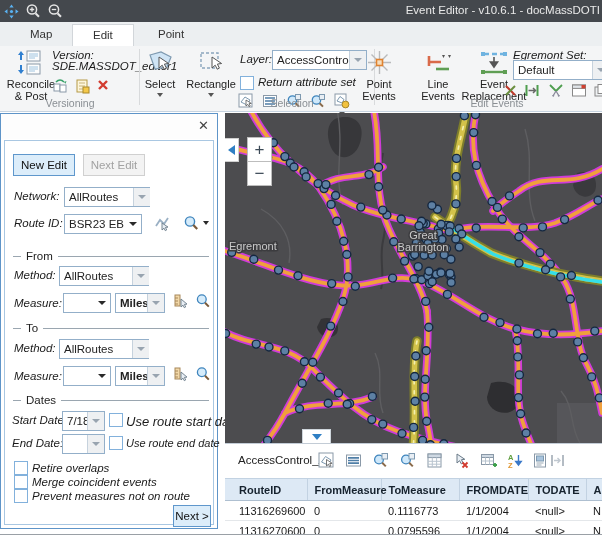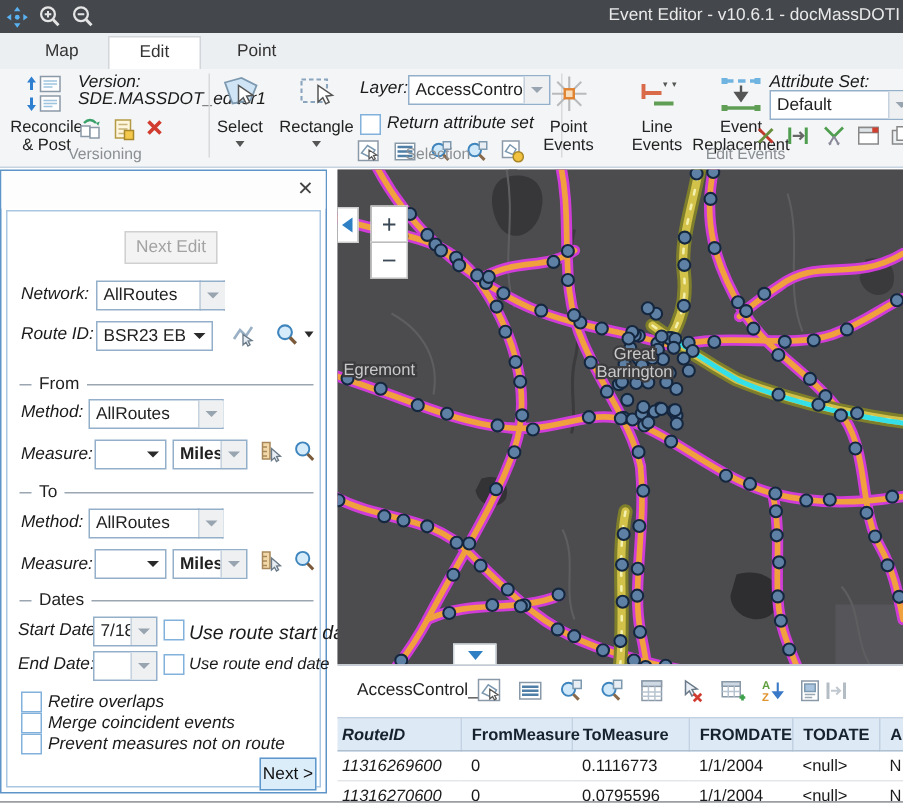--- a/index.html
+++ b/index.html
@@ -53,21 +53,21 @@
   #collapse-down .arr{width:0;height:0;border-left:5px solid transparent;border-right:5px solid transparent;border-top:6px solid #2f7fc4;}
   
   #grid{position:absolute;left:225px;top:443px;width:377px;height:92px;background:#fff;border-top:1px solid #c3ccd6;box-sizing:border-box;}
   #grid-toolbar{position:absolute;left:0;top:0;width:100%;height:34px;border-bottom:1px solid #e0e4e8;}
   #grid-layer{position:absolute;left:13px;top:10px;font-size:11.5px;color:#222;}
   .gico{position:absolute;top:8px;width:17px;height:17px;}
   table#gtable{position:absolute;left:0;top:34px;border-collapse:collapse;table-layout:fixed;width:420px;font-size:11px;}
   #gtable th{background:#dde9f5;border-right:1px solid #c2d2e2;border-bottom:1px solid #aebfd0;border-top:1px solid #c2d2e2;
              font-weight:bold;color:#16222e;text-align:left;padding:4px 0 4px 7px;height:13px;}
   #gtable td{border-bottom:1px solid #e4e7ea;padding:3px 0 3px 7px;color:#1a1a1a;height:13px;white-space:nowrap;overflow:hidden;}
-  #gtable th:first-child,#gtable td:first-child{padding-left:3px;font-style:italic;}
+  #gtable th:first-child,#gtable td:first-child{padding-left:14px;}
 </style>
 </head>
 <body>
 
 <div id="win">
 
   <div id="titlebar">
     <span class="ticon">
       <svg width="15" height="15" viewBox="0 0 16 16">
           <path fill="#5ab2f2" d="M8 0.5l2.3 3.2H5.7zM8 15.5l2.3-3.2H5.7zM0.5 8l3.2-2.3v4.6zM15.5 8l-3.2-2.3v4.6z"></path>
@@ -238,21 +238,21 @@
             <rect x="26" y="3" width="4" height="4" fill="#6fb3e0"></rect>
           <path d="M17 8 v8 M13.5 13 l3.5 5 3.5-5z" fill="#555" stroke="#555" stroke-width="1.6"></path>
           <path d="M7 23 h20" stroke="#5f9e54" stroke-width="2.4"></path>
           <rect x="4" y="21" width="4" height="4" fill="#5f9e54"></rect>
             <rect x="26" y="21" width="4" height="4" fill="#5f9e54"></rect>
         </svg>
       </span>
       <span>Event</span>
       <span>Replacement</span>
     </div>
-    <div class="lbl" style="left:513px;top:3px">Attribute Set:</div>
+    <div class="lbl" style="left:513px;top:3px">Egremont Set:</div>
     <div class="combo" style="left:513px;top:14px;width:97px">
       <span class="txt">Default</span>
       <span class="btn">
           <span class="tri"></span>
         </span>
     </div>
     <span class="icon16 abs" style="left:503px;top:37px">
       <svg width="15" height="15" viewBox="0 0 15 15">
           <path d="M3 3 L12 12" stroke="#c0392b" stroke-width="2"></path>
           <path d="M12 3 L3 12" stroke="#6a8f3f" stroke-width="2"></path>
@@ -285,20 +285,21 @@
         </svg>
     </span>
     <div class="grouplabel" style="left:455px;top:51px;width:84px">Edit Events</div>
   </div>
 
   <div id="panel">
     <div id="panel-header">
       <span id="panel-close">✕</span>
     </div>
     <div id="panel-body">
+      <div class="pbtn primary" style="left:8px;top:13px;width:62px">New Edit</div>
       <div class="pbtn disabled" style="left:78px;top:13px;width:62px">Next Edit</div>
 
       <div class="lbl" style="left:9px;top:49px">Network:</div>
       <div class="combo" style="left:59px;top:46px;width:70px">
         <span class="txt">AllRoutes</span>
       </div>
       <div class="combo" style="left:128px;top:46px;width:17px;border-left:none">
         <span class="btn" style="width:100%">
             <span class="tri"></span>
           </span>

